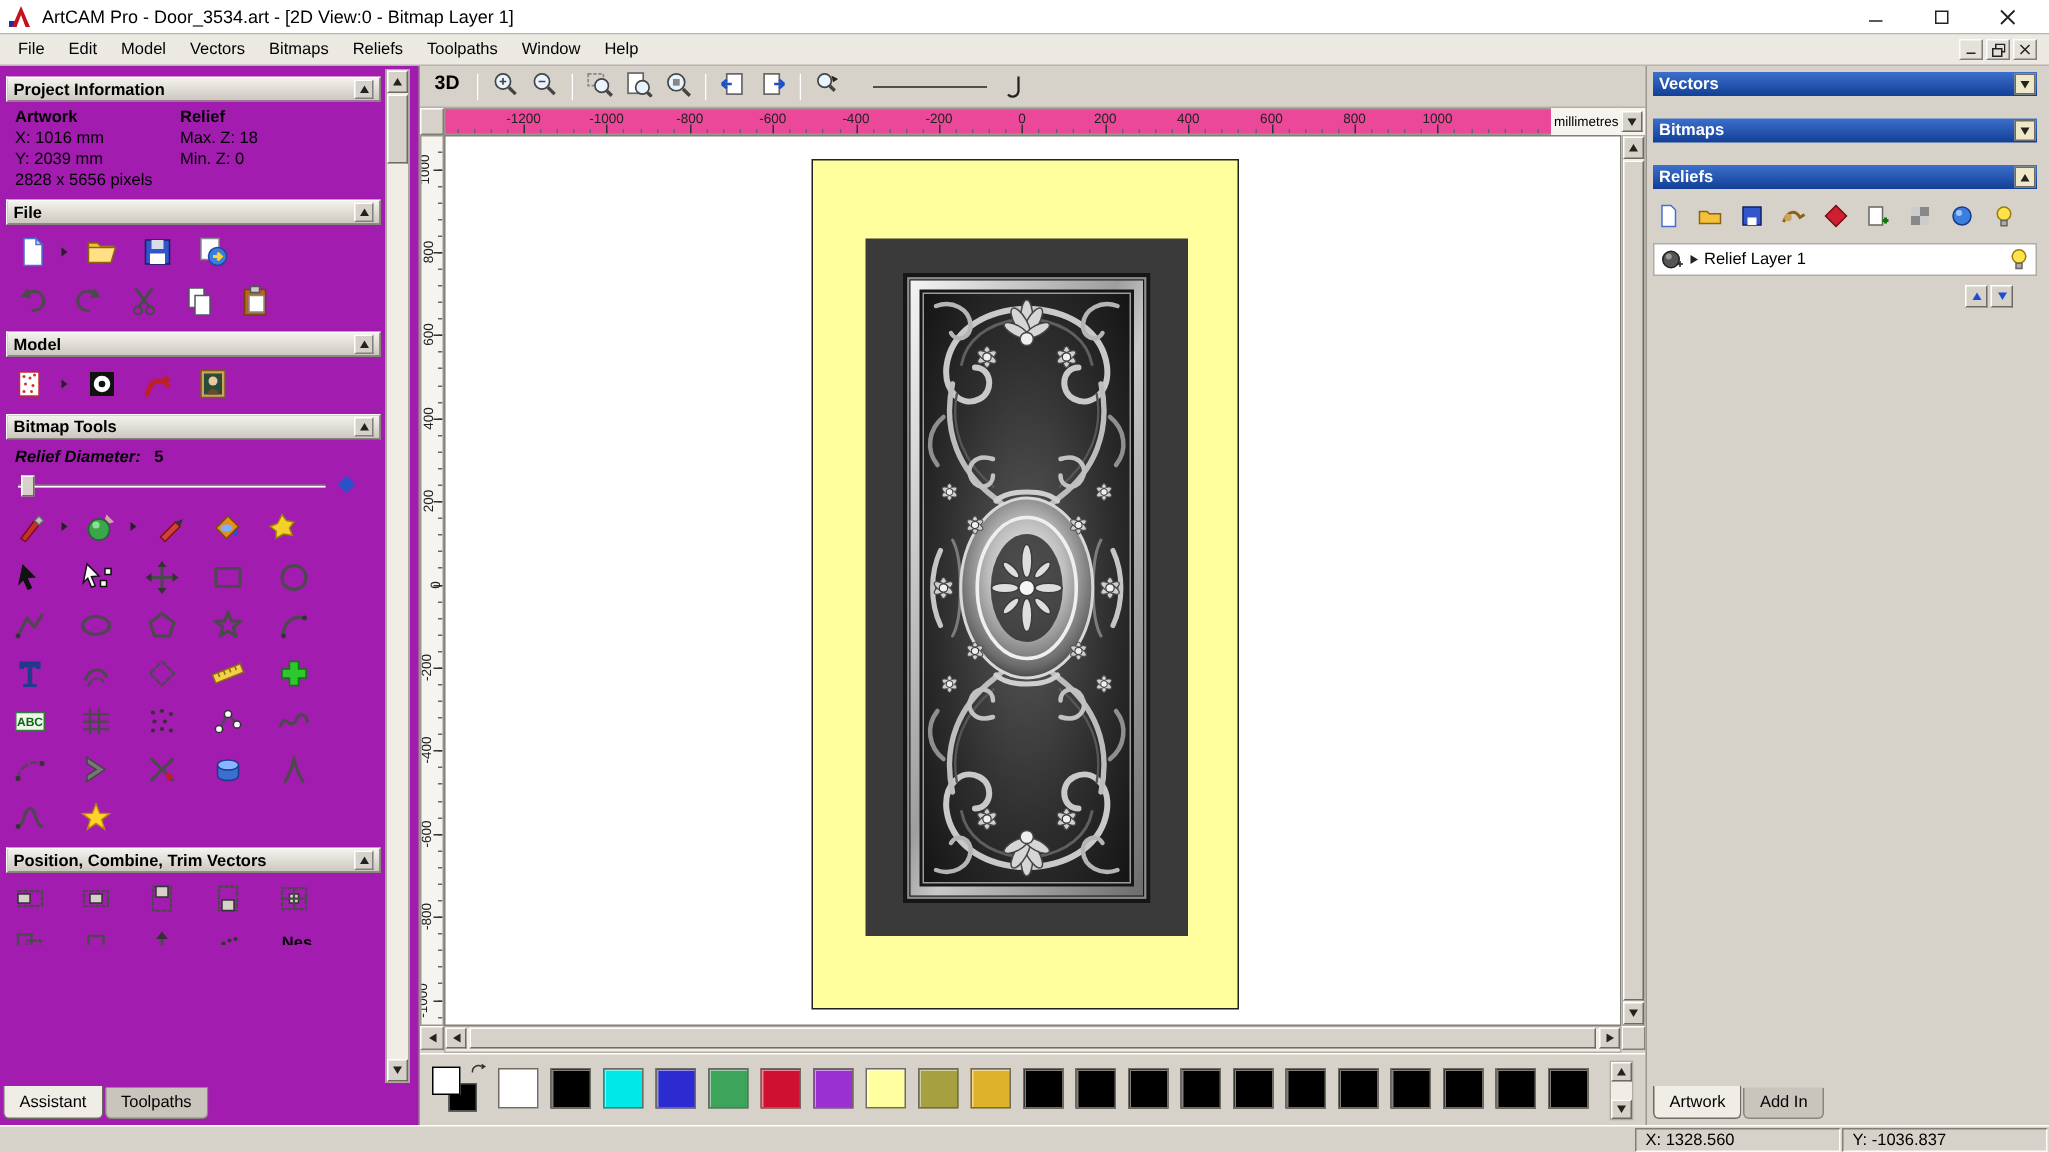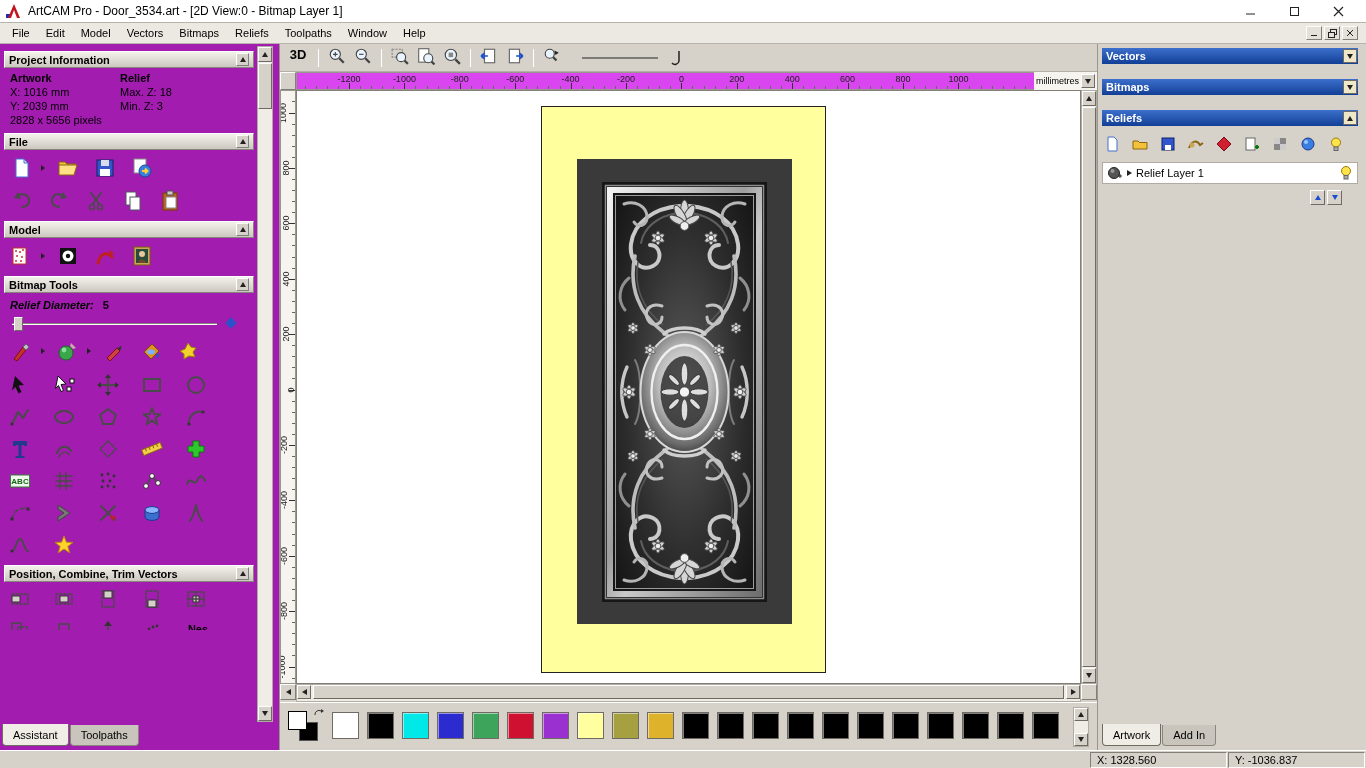--- a/index.html
+++ b/index.html
@@ -52,21 +52,21 @@
 .tab.active{background:#efede6;font-weight:normal;border-color:#6f6b63;position:relative;top:-1px;padding-top:5px}
 
 
 .ctoolbar{height:28px;display:flex;align-items:center;gap:2px;padding:0 4px;border-bottom:1px solid #b4b0a8}
 .ctb{width:24px;height:22px;display:flex;align-items:flex-start;justify-content:center;cursor:pointer}
 .ctb3d{font-weight:bold;font-size:13px;width:28px}
 .sep{width:1px;height:18px;background:#a9a59d;margin:0 4px;border-right:1px solid #fff}
 .penwidget{display:flex;align-items:center;gap:10px;margin-left:14px}
 .rulerrow{position:relative;height:18px;display:flex}
 .cornerbox{width:16px;height:18px;background:#d6d2ca;border:1px solid;border-color:#fff #827f77 #827f77 #fff}
-.h-ruler{position:relative;flex:1;background:#d946ef;border:1px solid #9a968e;overflow:hidden}
+.h-ruler{position:relative;flex:1;background:#ec4899;border:1px solid #9a968e;overflow:hidden}
 .hlab{position:absolute;top:1px;font-size:9px;transform:translateX(-50%);color:#222}
 .htick-minor{position:absolute;bottom:0;width:1px;height:3px;background:#666}
 .htick-major{position:absolute;bottom:0;width:1px;height:6px;background:#333}
 .unitsbox{position:absolute;right:0;top:0;height:18px;display:flex;align-items:center;background:#f6f4ee;padding:0 2px;gap:2px;z-index:5}
 .unitsbox span{font-size:9px}
 .combobtn{width:14px;height:14px;background:#d6d2ca;border:1px solid;border-color:#fff #6f6b63 #6f6b63 #fff;display:flex;align-items:center;justify-content:center}
 .canvasrow{position:relative;display:flex;height:594px}
 .v-ruler{position:relative;width:16px;background:#f6f4ee;border:1px solid #9a968e;overflow:hidden}
 .vlab{position:absolute;right:2px;font-size:9px;transform:translateY(-50%) rotate(-90deg);transform-origin:center;color:#222;white-space:nowrap}
 .vtick-minor{position:absolute;right:0;height:1px;width:3px;background:#666}
@@ -193,21 +193,21 @@
           <span class="collapsebtn">
               <i class="tri-up"></i>
             </span>
         </div>
         <div class="infogrid">
           <span class="infob">Artwork</span>
           <span class="infob">Relief</span>
           <span>X: 1016 mm</span>
           <span>Max. Z: 18</span>
           <span>Y: 2039 mm</span>
-          <span>Min. Z: 3</span>
+          <span>Min. Z: 0</span>
           <span style="grid-column:1 / span 2">2828 x 5656 pixels</span>
         </div>
 
         <div class="sechdr">
           <span>File</span>
           <span class="collapsebtn">
               <i class="tri-up"></i>
             </span>
         </div>
         <div class="iconrow">

